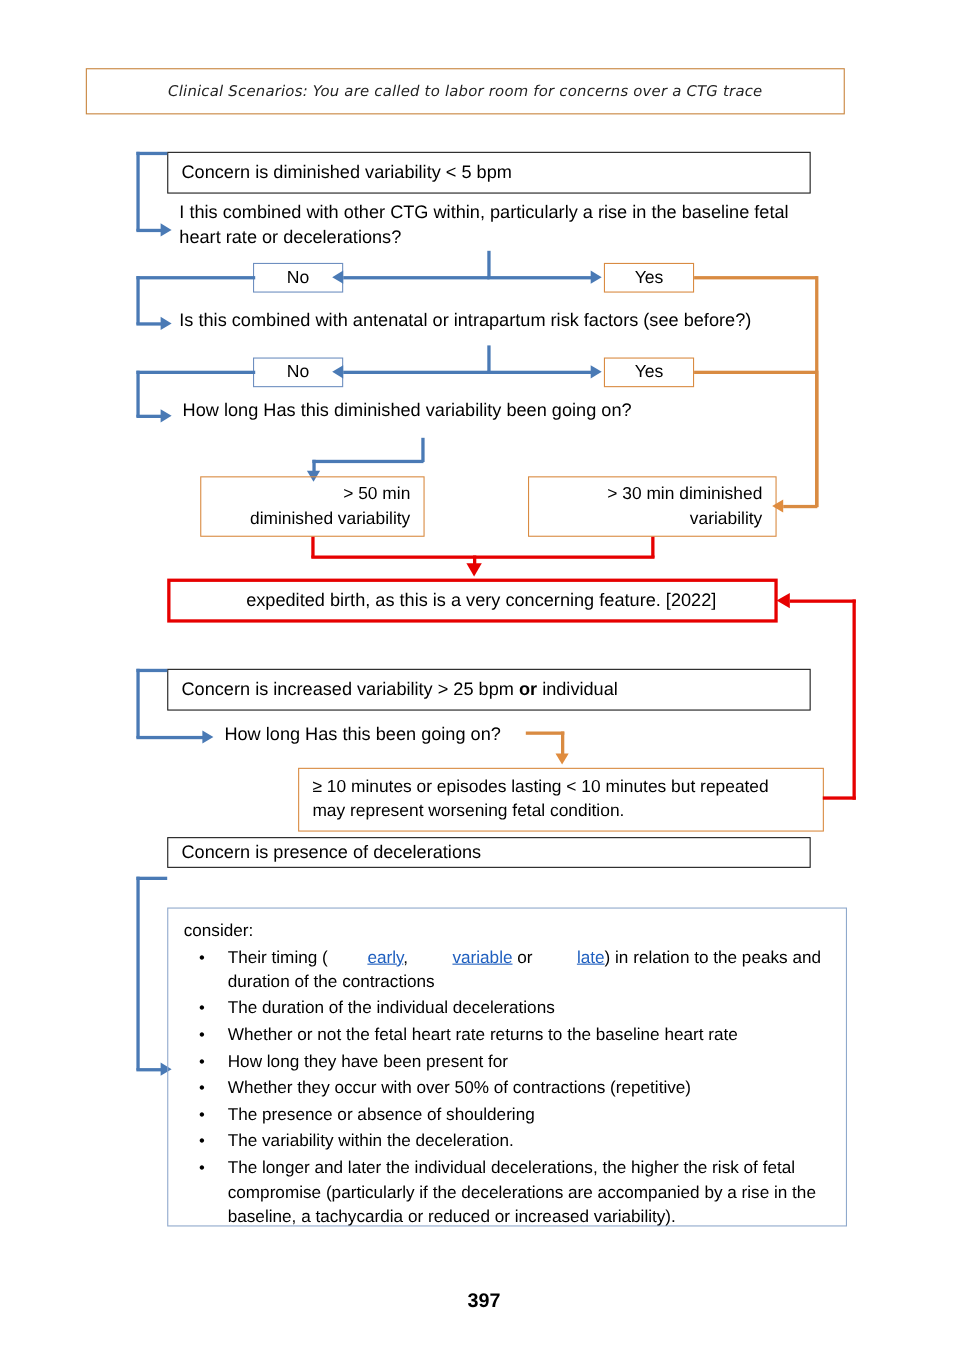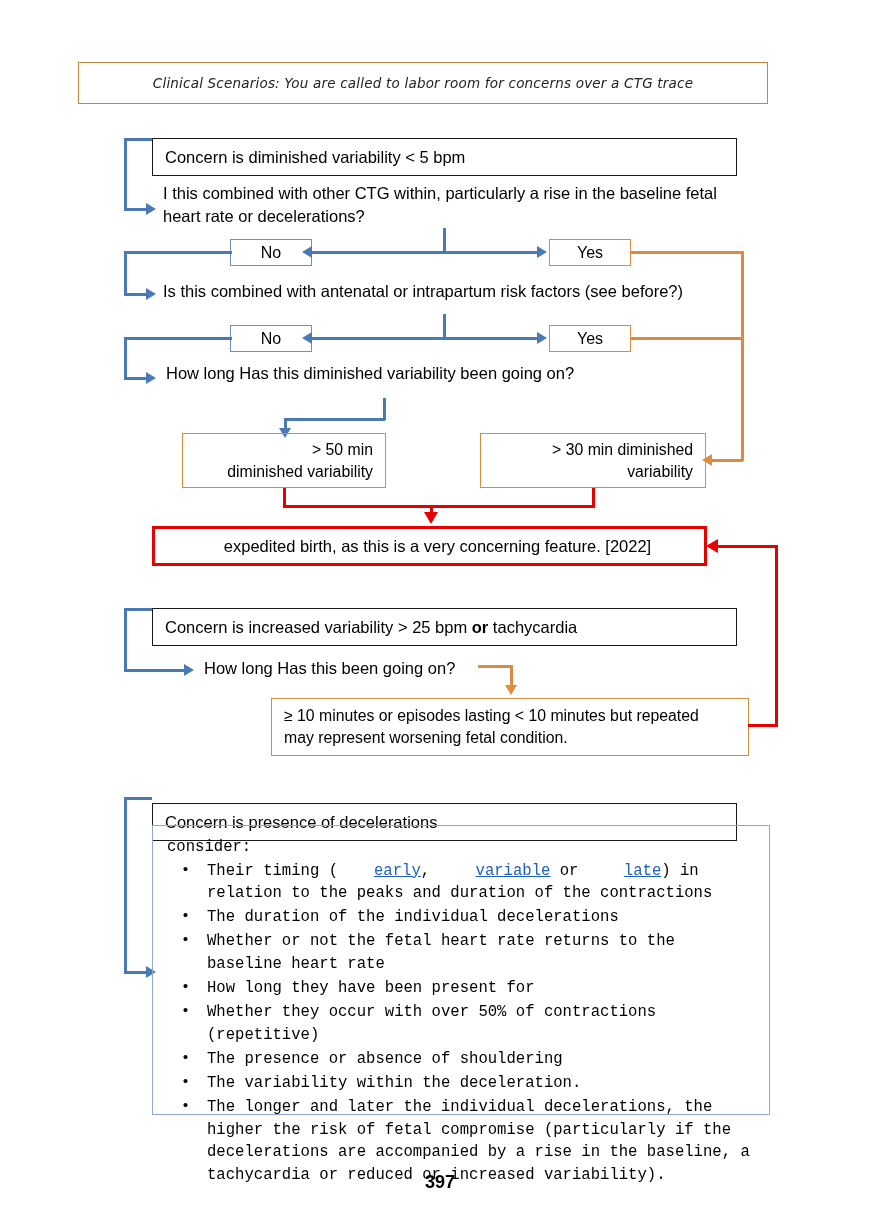--- a/index.html
+++ b/index.html
@@ -60,21 +60,21 @@
   .ah-l-or{border-top:6px solid transparent;border-bottom:6px solid transparent;border-right:10px solid #e08c3e;}
   .ah-d-or{border-left:6px solid transparent;border-right:6px solid transparent;border-top:10px solid #e08c3e;}
   
   .ah-d-red{border-left:7px solid transparent;border-right:7px solid transparent;border-top:12px solid #e60000;}
   .ah-l-red{border-top:7px solid transparent;border-bottom:7px solid transparent;border-right:12px solid #e60000;}
 
   
   .consider-box{
     position:absolute;left:152px;top:825px;width:618px;height:290px;
     border:1.2px solid #8fa9cc;box-sizing:border-box;padding:10px 16px 0 14px;
-    font-size:15.6px;line-height:1.45;font-family:Liberation Mono, monospace;
+    font-size:15.6px;line-height:1.45;
   }
   .consider-head{margin-bottom:1px;}
   ul.blist{margin:0;padding:0;list-style:none;}
   ul.blist li{position:relative;padding-left:40px;margin-bottom:1.5px;}
   ul.blist li:before{content:"\2022";position:absolute;left:14px;top:0;font-size:15px;}
   a.lnk{color:#1f5fbf;text-decoration:underline;margin-left:36px;}
 
   .pageno{
     position:absolute;left:0;right:0;top:1172px;text-align:center;
     font-size:18px;font-weight:bold;
@@ -165,21 +165,21 @@
   <div class="ln-r" style="left:592px;top:488px;width:3px;height:19px;"></div>
   <div class="ln-r" style="left:283px;top:505px;width:312px;height:3px;"></div>
   <div class="ln-r" style="left:430px;top:505px;width:3px;height:12px;"></div>
   <div class="ah ah-d-red" style="left:424px;top:512px;"></div>
 
   <div class="box box-red" style="left:152px;top:526px;width:555px;height:40px;">
     <div class="inner t16" style="padding-left:28px;text-align:center;">expedited birth, as this is a very concerning feature. [2022]</div>
   </div>
 
   <div class="box box-black" style="left:152px;top:592px;width:585px;height:38px;">
-    <div class="inner t16"><span>Concern is increased  variability &gt; 25 bpm </span><span class="bold">or</span><span> tachycardia</span></div>
+    <div class="inner t16"><span>Concern is increased  variability &gt; 25 bpm </span><span class="bold">or</span><span> individual</span></div>
   </div>
 
   <div class="ln" style="left:124px;top:608px;width:28px;height:2.5px;"></div>
   <div class="ln" style="left:124px;top:608px;width:2.5px;height:63px;"></div>
   <div class="ln" style="left:124px;top:669px;width:62px;height:2.5px;"></div>
   <div class="ah ah-r-blue" style="left:184px;top:664px;"></div>
 
   <div class="ftext" style="left:204px;top:657px;width:300px;">How long Has this been going on?</div>
 
   <div class="ln-o" style="left:478px;top:665px;width:35px;height:2.5px;"></div>
@@ -191,21 +191,21 @@
       <div>≥ 10 minutes or episodes lasting &lt; 10 minutes but repeated</div>
       <div>may represent worsening fetal condition.</div>
     </div>
   </div>
 
   <div class="ln-r" style="left:748px;top:724px;width:30px;height:3px;"></div>
   <div class="ln-r" style="left:775px;top:545px;width:3px;height:182px;"></div>
   <div class="ln-r" style="left:718px;top:545px;width:60px;height:3px;"></div>
   <div class="ah ah-l-red" style="left:706px;top:539px;"></div>
 
-  <div class="box box-black" style="left:152px;top:787px;width:585px;height:38px;">
+  <div class="box box-black" style="left:152px;top:745px;width:585px;height:28px;">
     <div class="inner t16">Concern is presence of decelerations</div>
   </div>
 
   <div class="ln" style="left:124px;top:797px;width:28px;height:2.5px;"></div>
   <div class="ln" style="left:124px;top:797px;width:2.5px;height:176px;"></div>
   <div class="ln" style="left:124px;top:971px;width:24px;height:2.5px;"></div>
   <div class="ah ah-r-blue" style="left:146px;top:966px;"></div>
 
   <div class="consider-box">
     <div class="consider-head">consider:</div>

